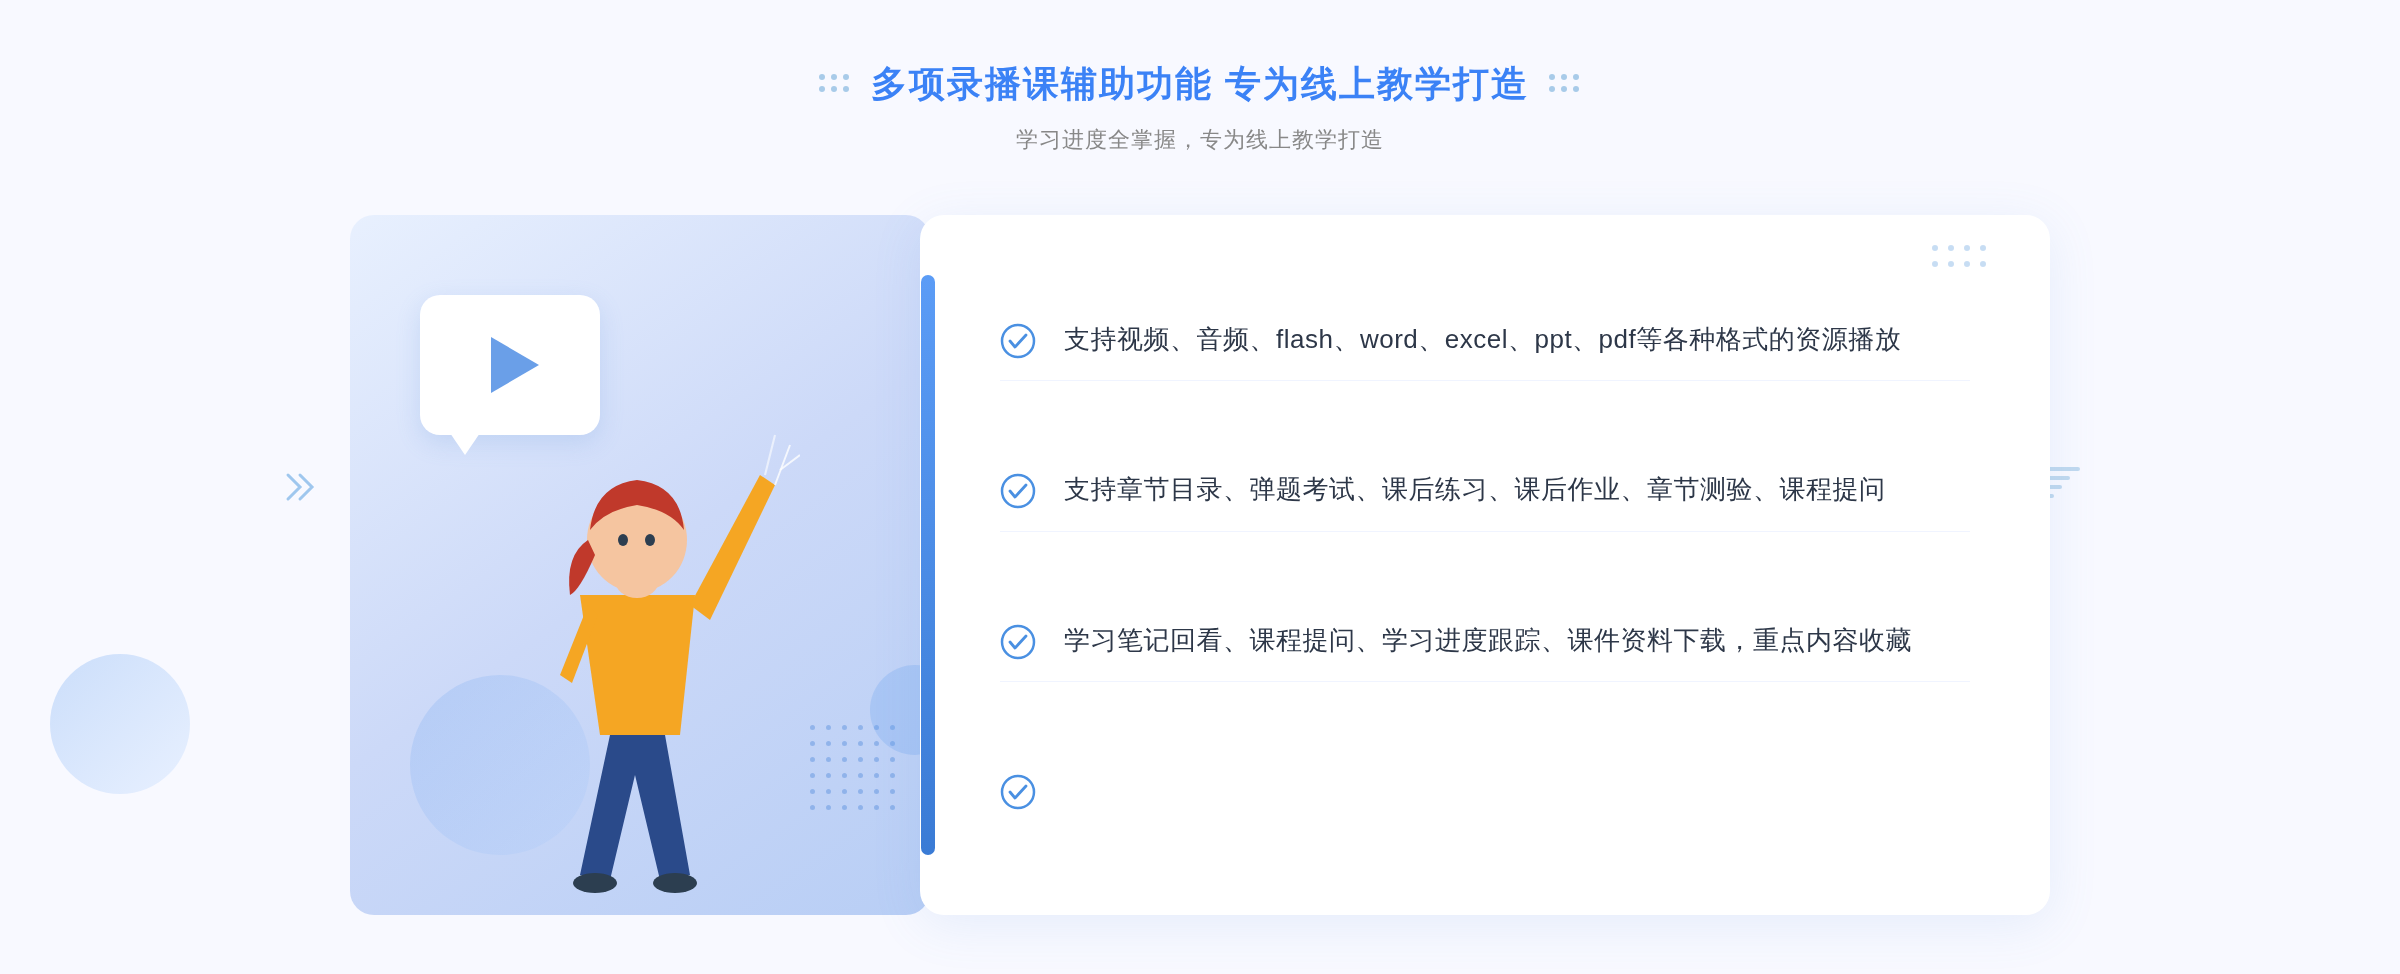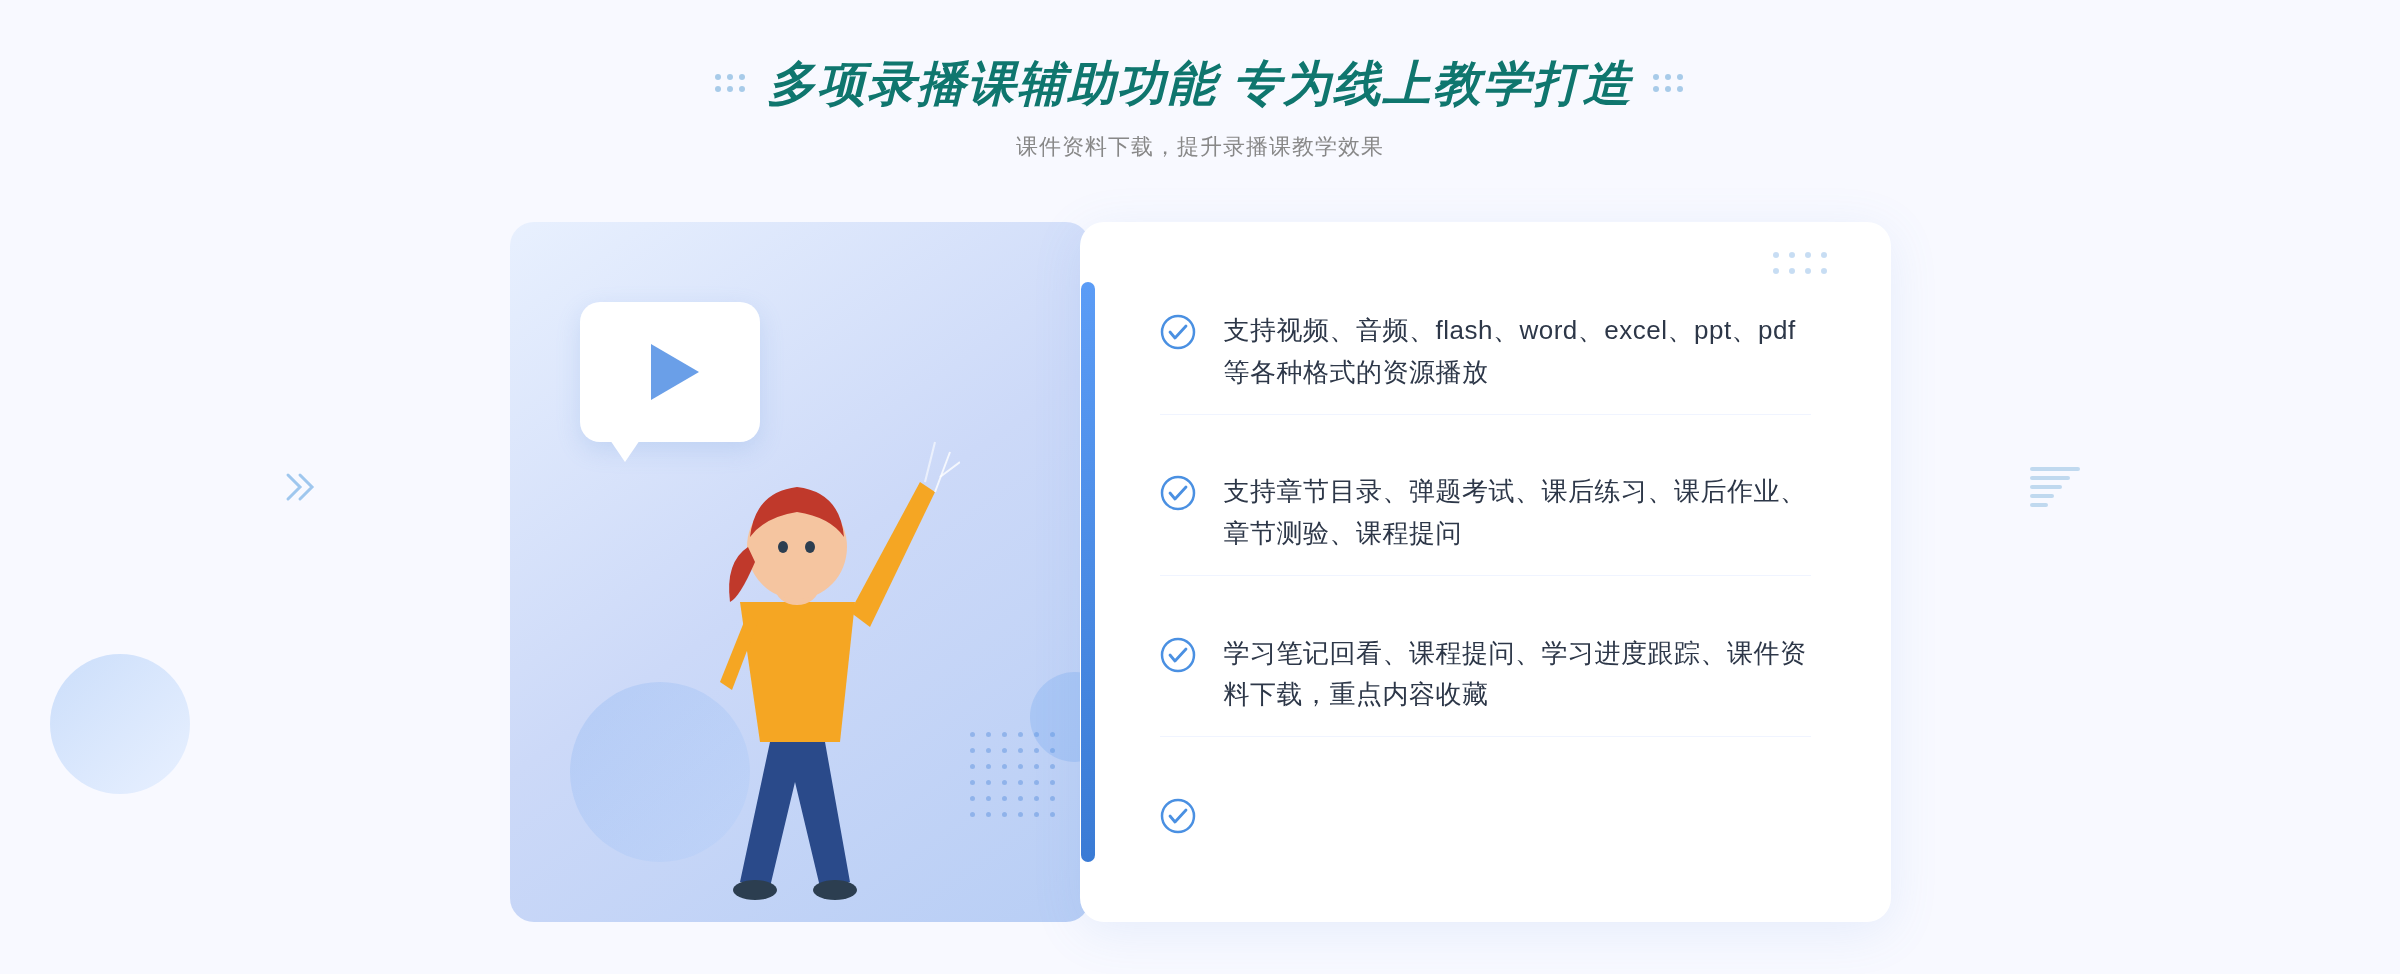--- a/index.html
+++ b/index.html
@@ -58,38 +58,37 @@
 
     .deco-dots span {
       display: block;
       width: 6px;
       height: 6px;
       border-radius: 50%;
       background: #5a9fd4;
     }
 
     .main-title {
-      font-size: 48px;
+      font-size: 36px;
       font-weight: 700;
-      color: #0f766e;
+      color: #3b82f6;
       letter-spacing: 2px;
-      font-style: italic;
     }
 
     .sub-title {
       font-size: 22px;
       color: #888;
       letter-spacing: 1px;
     }
 
     
     .content-area {
       display: flex;
       align-items: stretch;
-      width: 1381px;
+      width: 1700px;
       position: relative;
       z-index: 2;
     }
 
     
     .illustration-card {
       width: 580px;
       min-height: 700px;
       border-radius: 24px;
       background: linear-gradient(145deg, #e8f0fe 0%, #ccd9f8 50%, #b8cef5 100%);
@@ -341,21 +340,21 @@
       <h1 class="main-title">多项录播课辅助功能 专为线上教学打造</h1>
       <div class="deco-dots">
         <span></span>
           <span></span>
           <span></span>
         <span></span>
           <span></span>
           <span></span>
       </div>
     </div>
-    <p class="sub-title">课件资料下载，提升录播课教学效果</p>
+    <p class="sub-title">学习进度全掌握，专为线上教学打造</p>
   </div>
 
   <div class="content-area">
 
     <div class="illustration-card">
 
       <div class="play-bubble">
         <div class="play-icon-triangle"></div>
       </div>
 

